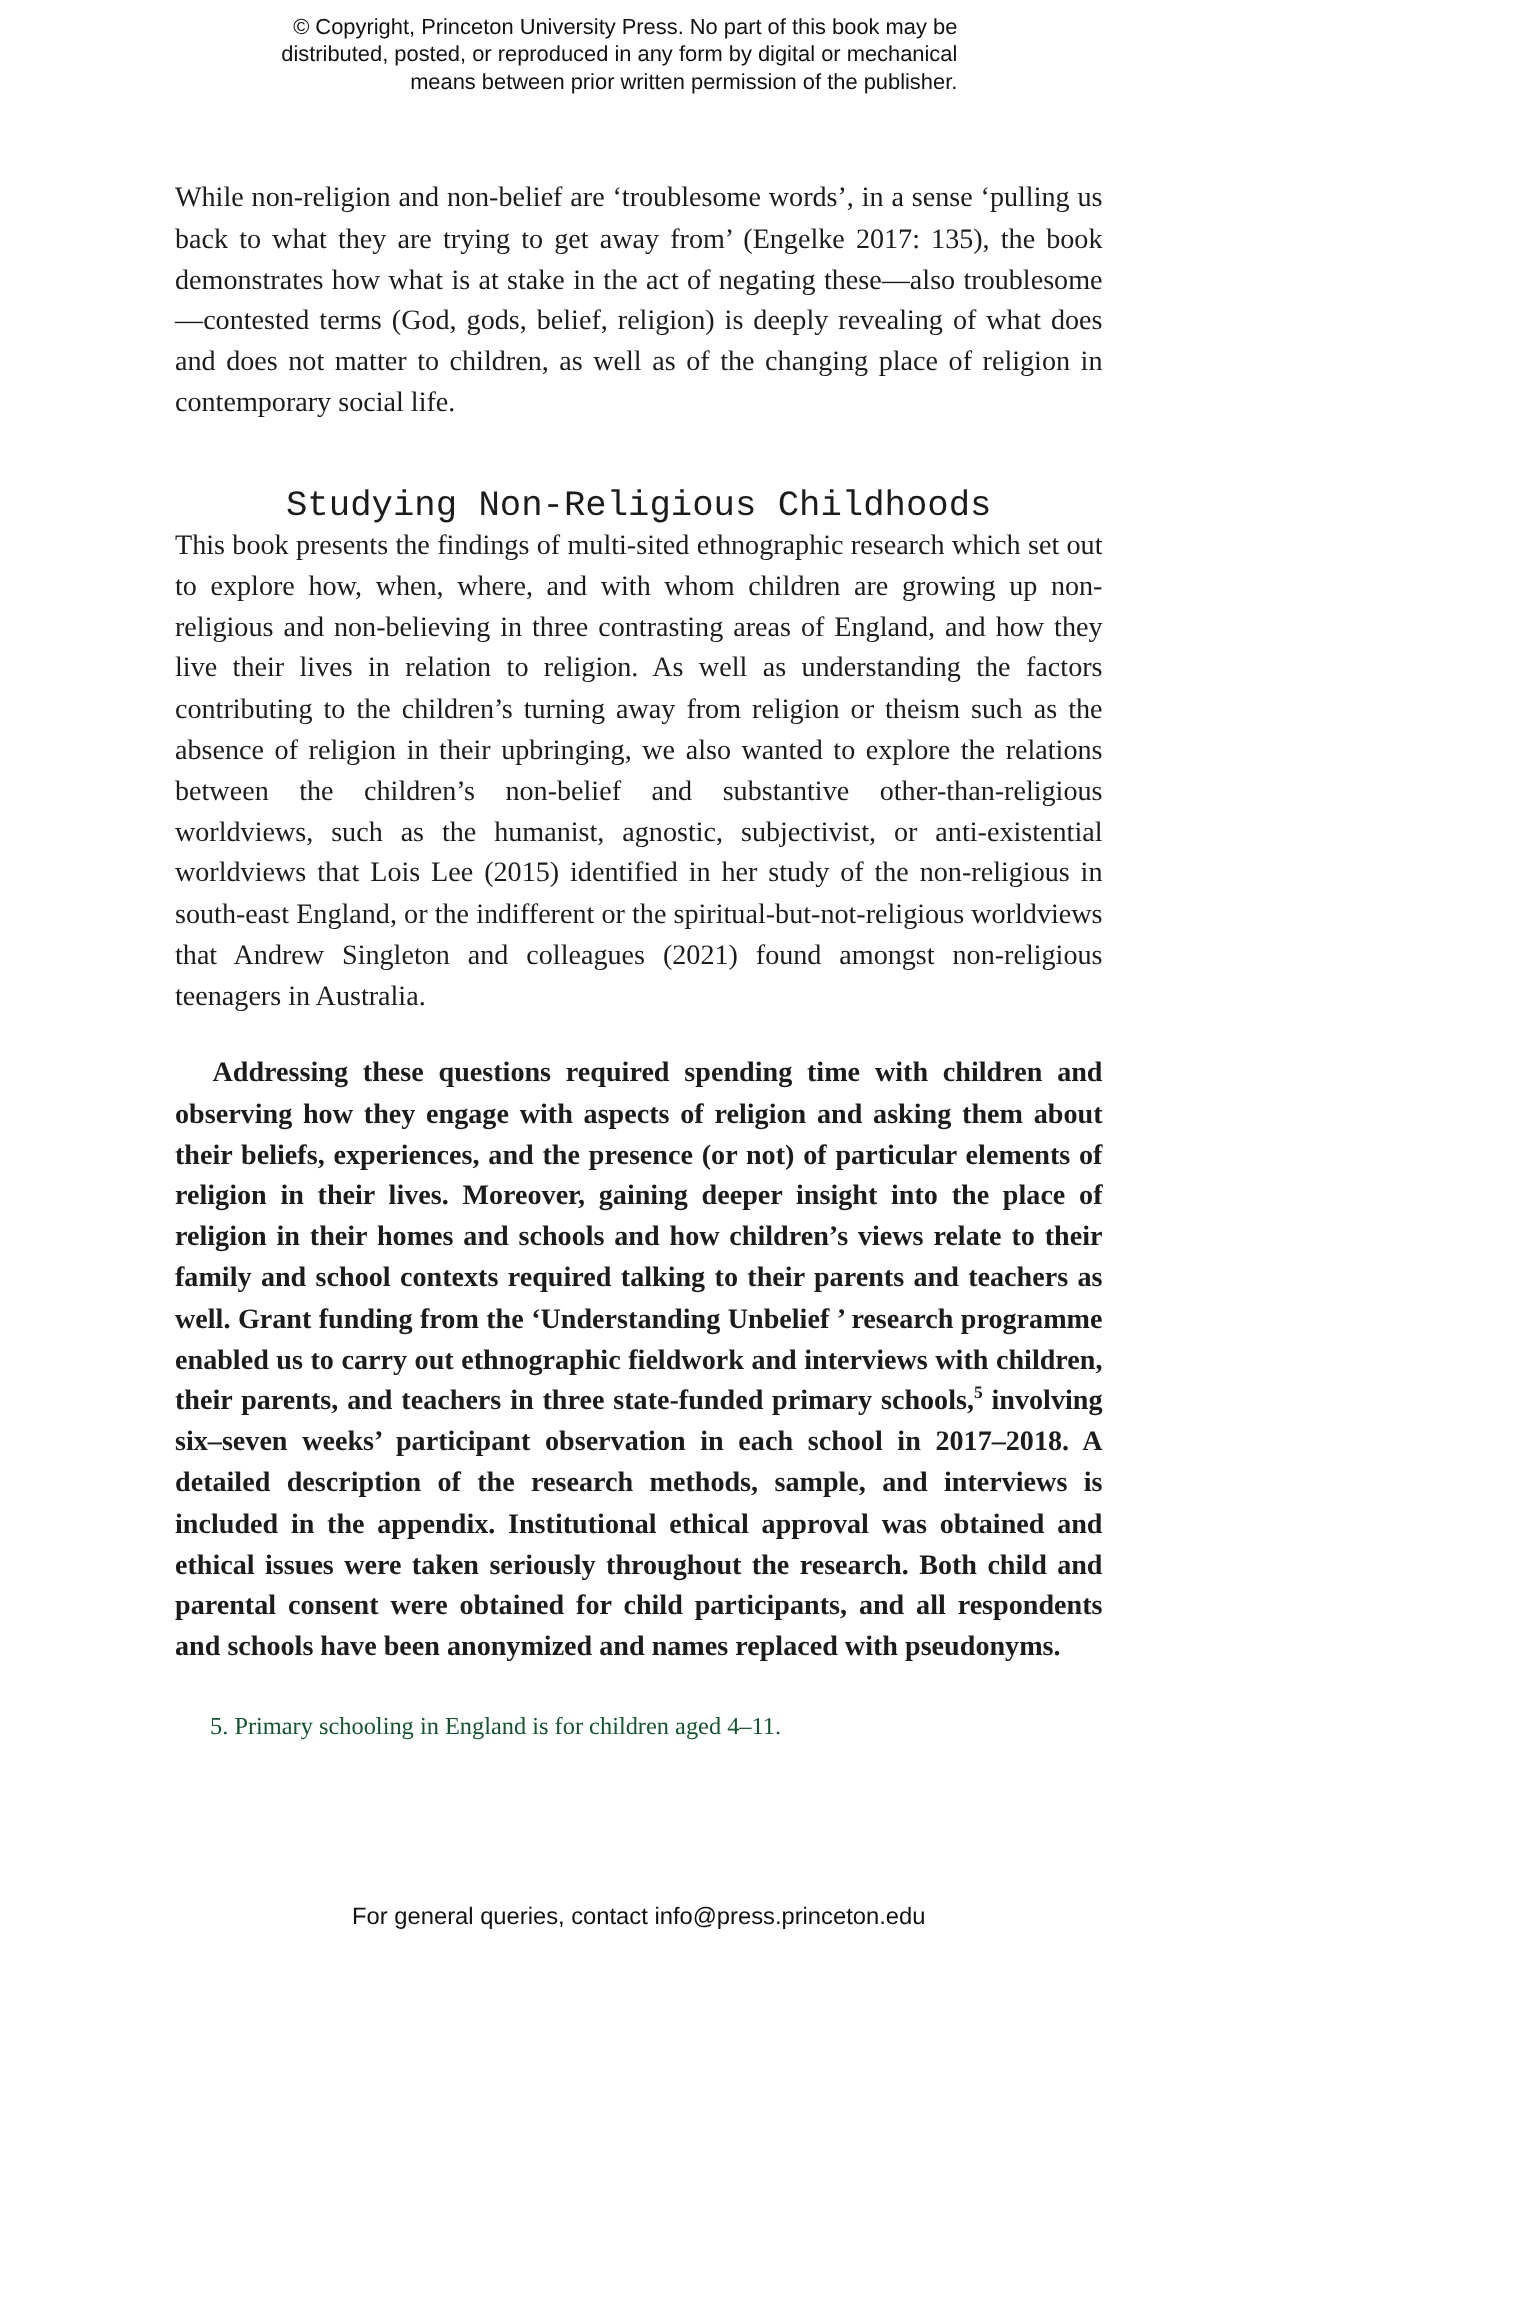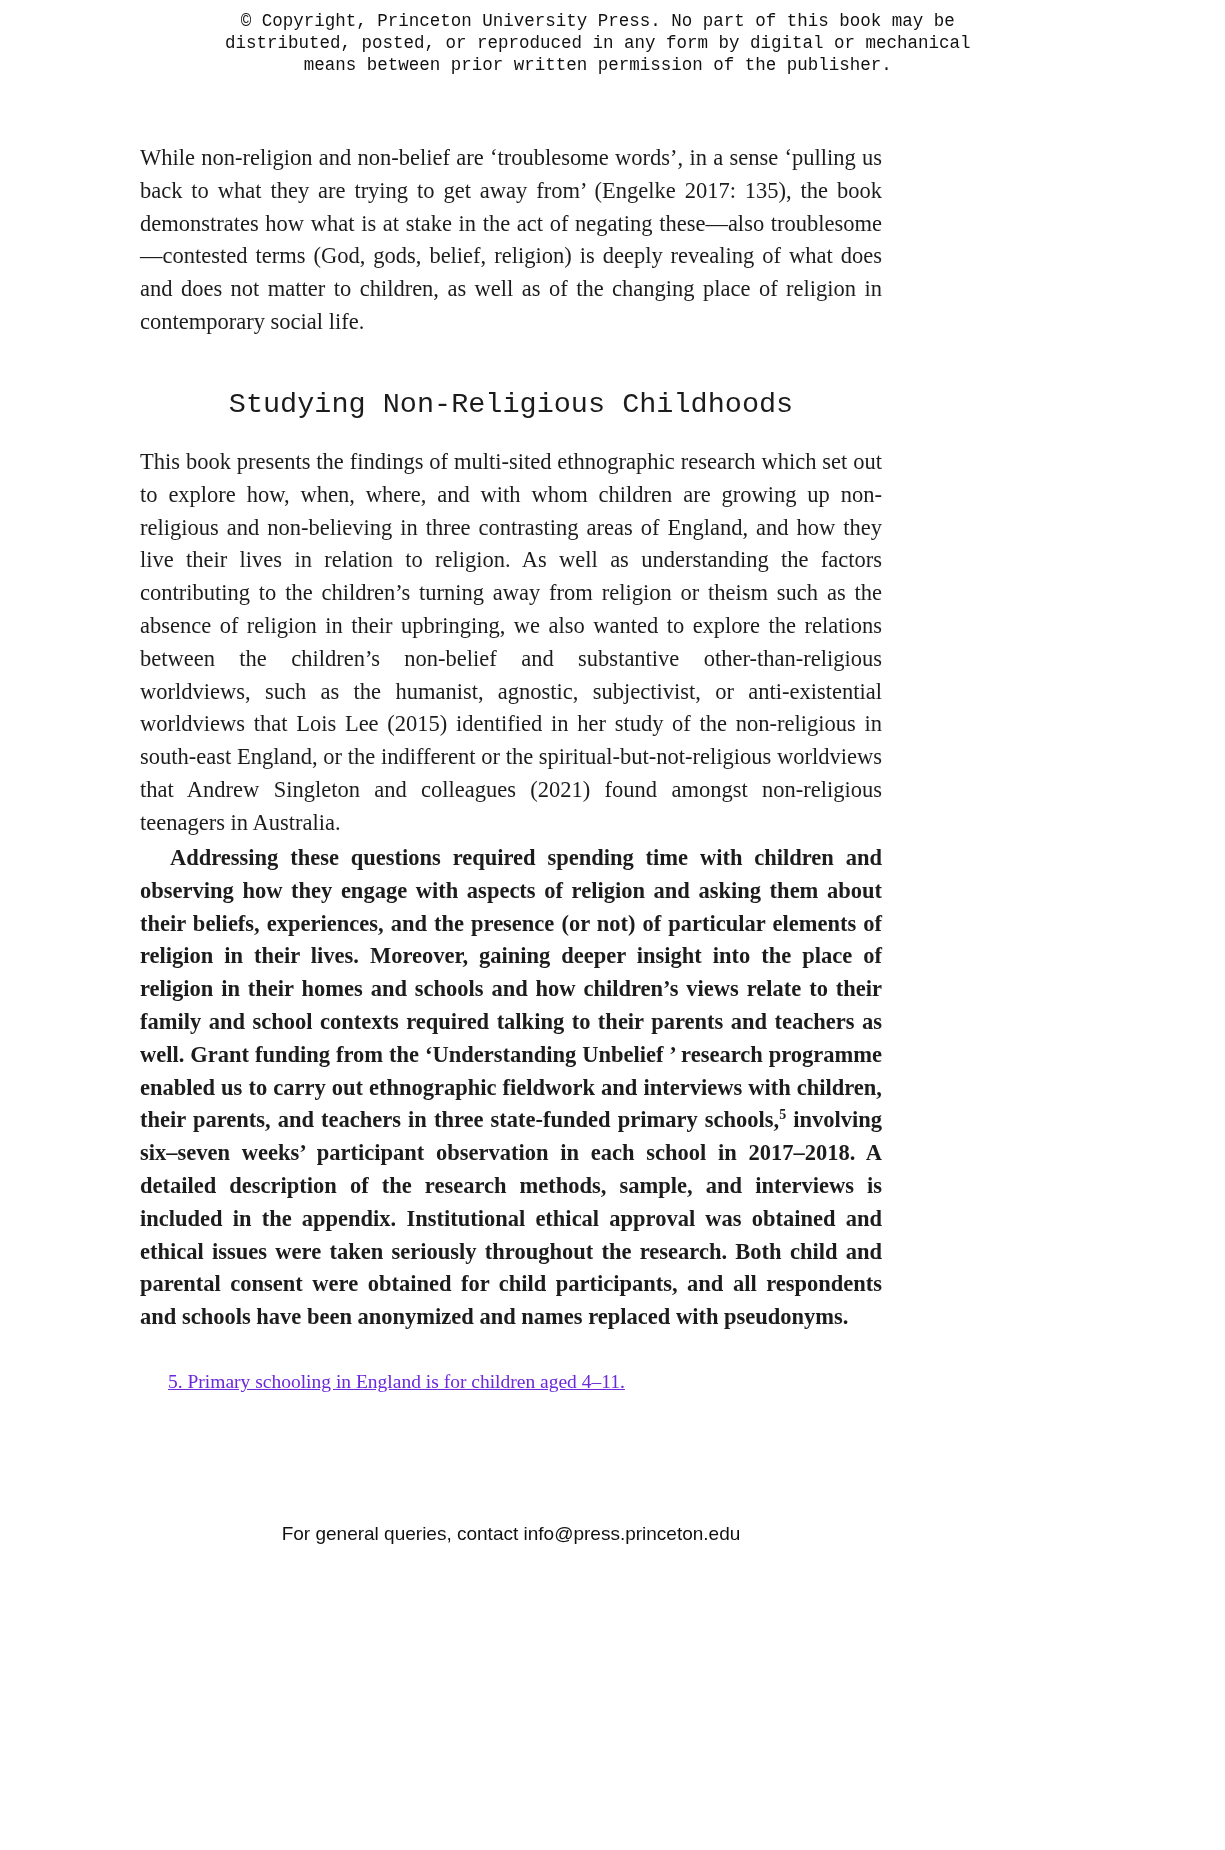--- a/index.html
+++ b/index.html
@@ -15,25 +15,25 @@
     background: #ffffff;
     overflow: hidden;
     color: #1a1a1a;
   }
 
   
   .copyright {
     position: absolute;
     left: 225px;
     top: 10px;
-    font-family: Liberation Mono, monospace;
+    font-family: Liberation Sans, sans-serif;
     font-size: 17.5px;
     line-height: 22px;
     color: #111111;
-    text-align: center;
+    text-align: right;
   }
   .copyright span { display: block; }
 
   
   .running-header {
     position: absolute;
     left: 140px;
     width: 742px;
     top: 97px;
     text-align: center;
@@ -66,45 +66,44 @@
     left: 140px;
     width: 742px;
     top: 388px;
     text-align: center;
     font-family: Liberation Mono, monospace;
     font-size: 28.5px;
     font-weight: 400;
     color: #1c1c1c;
     margin: 0;
   }
-  .para2 { top: 446px; }
+  .para2 { top: 420px; }
   .para3 { top: 842px; }
   .para3 p { text-indent: 30px; font-weight: bold; }
   .body-col p { margin: 0; }
 
   sup.fnref {
     font-size: 0.62em;
     line-height: 0;
     vertical-align: super;
   }
 
   
   .footnote {
     position: absolute;
     left: 140px;
     width: 742px;
     top: 1368px;
     font-family: "Liberation Serif", serif;
     font-size: 19.5px;
     line-height: 27px;
-    color: #6d28d9;
+    color: #14532d;
     text-align: left;
     padding-left: 28px;
     box-sizing: border-box;
-    text-decoration: underline;
   }
 
   
   .footer-query {
     position: absolute;
     left: 140px;
     width: 742px;
     top: 1523px;
     text-align: center;
     font-family: "Liberation Sans", sans-serif;

